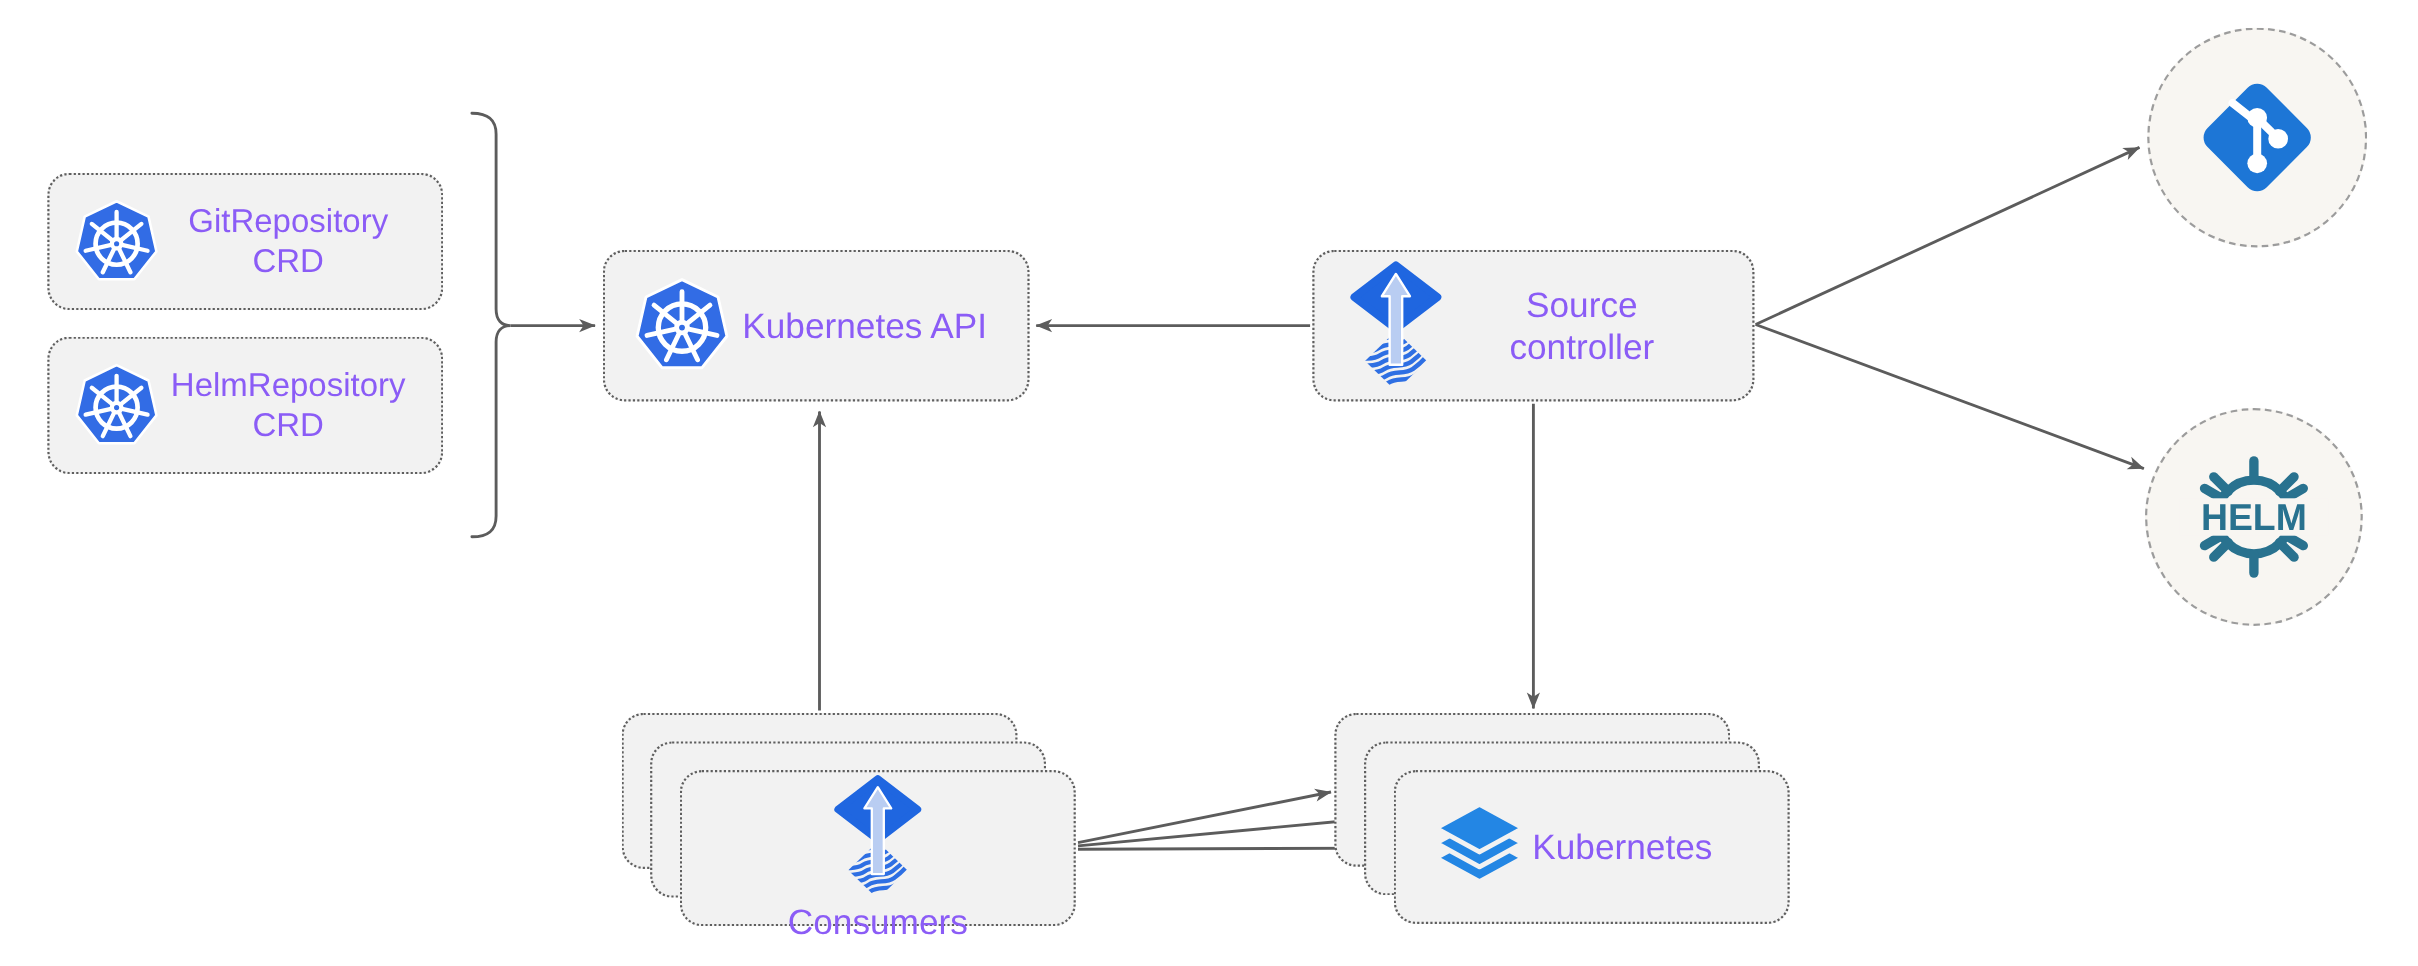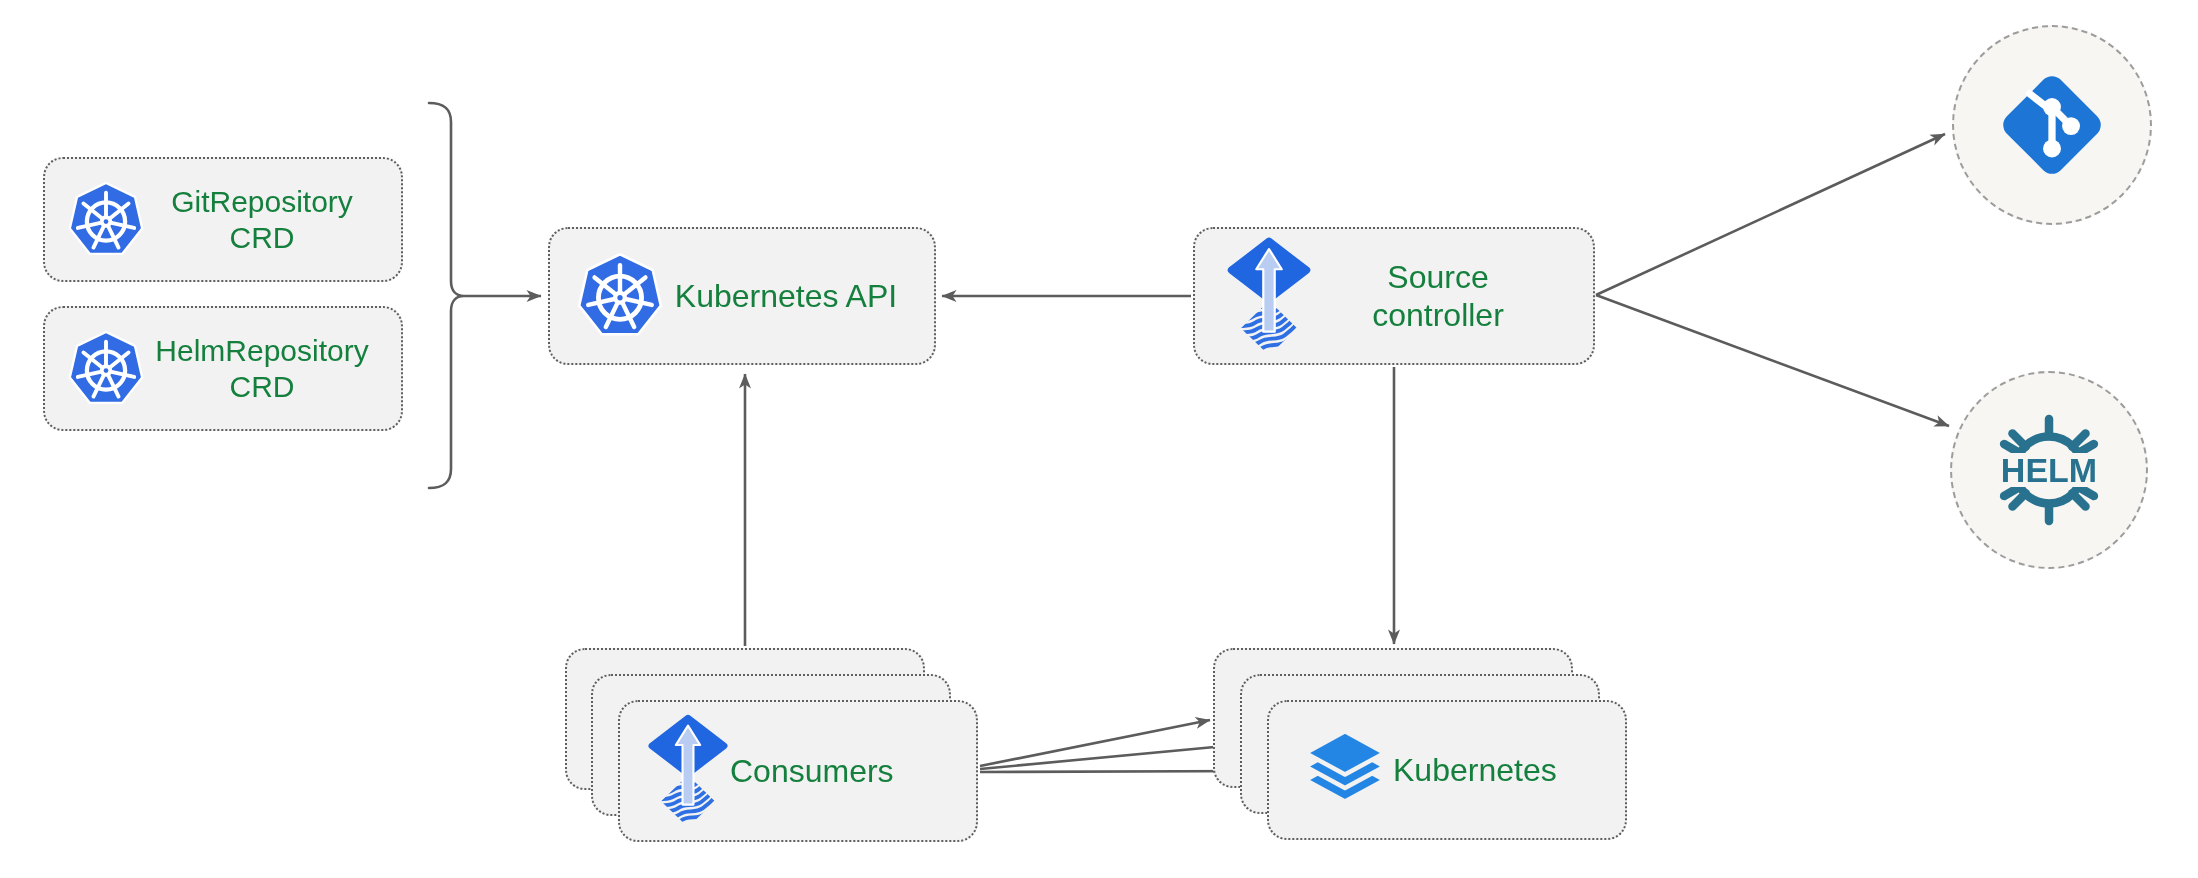--- a/index.html
+++ b/index.html
@@ -1,18 +1,18 @@
 <!DOCTYPE html>
 <html><head>
 <meta charset="utf-8">
 <style>
   html,body{margin:0;padding:0;background:#ffffff;}
   #canvas{
     position:relative;width:2198px;height:878px;background:#ffffff;overflow:hidden;
-    font-family:"Liberation Sans","DejaVu Sans",sans-serif;color:#15803d;text-decoration:underline;
+    font-family:"Liberation Sans","DejaVu Sans",sans-serif;color:#8b5cf6;text-decoration:underline;
   }
   svg{display:block;}
   
   #connectors{position:absolute;left:0;top:0;pointer-events:none;}
   
   .box{
     position:absolute;background:#f2f2f2;border:2.2px dotted #5e5e5e;border-radius:20px;
     box-sizing:border-box;display:flex;align-items:center;
   }
   .box .icon{flex:0 0 auto;display:flex;align-items:center;justify-content:center;}
@@ -161,21 +161,21 @@
       <svg width="88" height="88">
           <use href="#sym-k8s"></use>
         </svg>
     </span>
     <div class="label fs32">Kubernetes API</div>
   </div>
 
   <div>
     <div class="layer" style="left:565px;top:648px;width:360px;height:142px;"></div>
     <div class="layer" style="left:591px;top:674px;width:360px;height:142px;"></div>
-    <div class="layer front" style="left:618px;top:700px;width:360px;height:142px;padding:0 26px;">
+    <div class="layer front" style="left:618px;top:700px;width:360px;height:142px;padding:0 26px;flex-direction:column;">
       <span class="icon">
         <svg width="84" height="118" viewBox="0 0 100 140">
             <use href="#sym-flux"></use>
           </svg>
       </span>
       <div class="label fs32">Consumers</div>
     </div>
   </div>
 
   <div>

